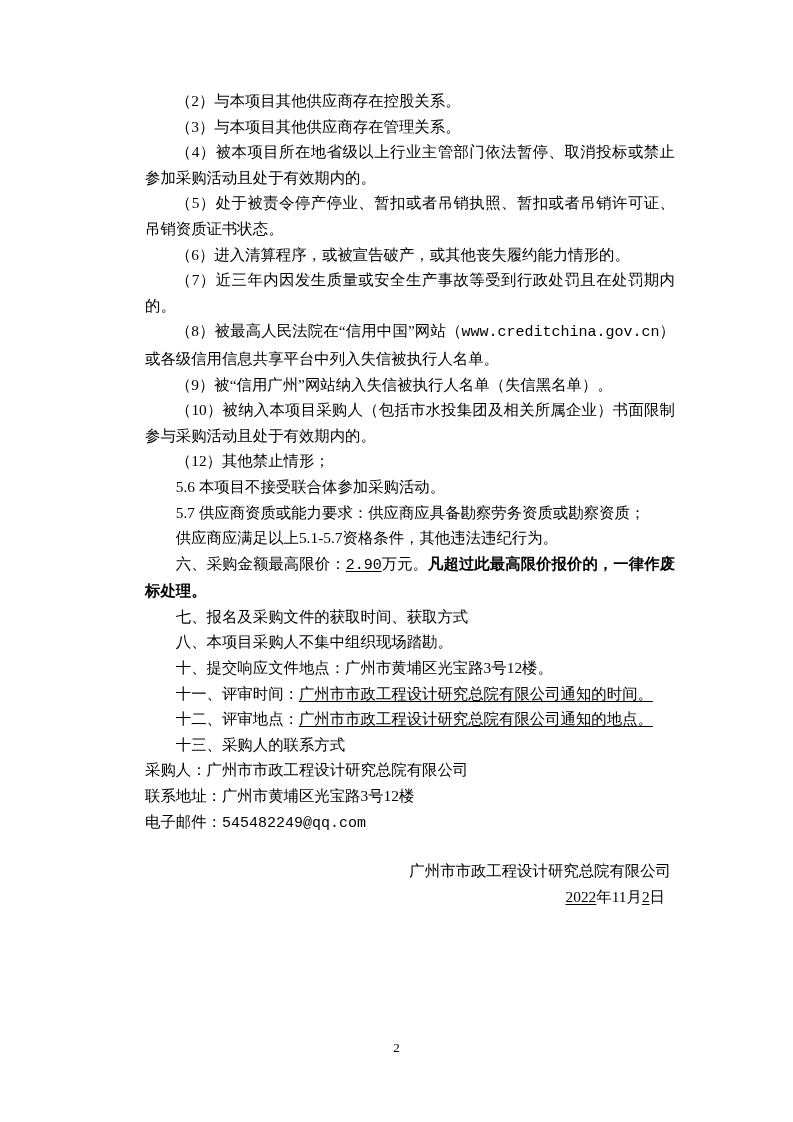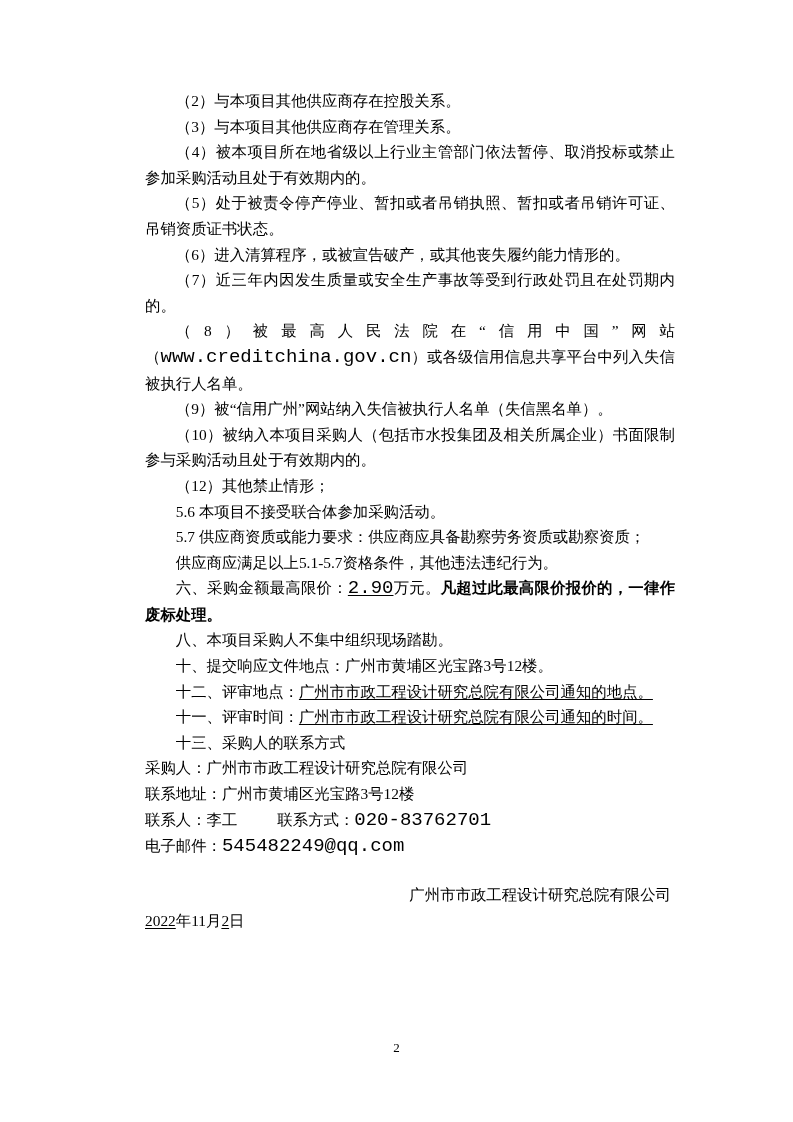--- a/index.html
+++ b/index.html
@@ -39,33 +39,33 @@
   }
   .bold {
     font-weight: bold;
   }
   .u {
     text-decoration: underline;
     text-underline-offset: 2px;
   }
   .mono {
     font-family: "Liberation Mono", "DejaVu Sans Mono", monospace;
-    font-size: 19px;
+    font-size: 15px;
   }
   .sign-block {
     margin-top: 22px;
     font-size: 15.4px;
     line-height: 26px;
   }
   .sign-line {
     text-align: right;
     padding-right: 4px;
   }
   .sign-line2 {
-    text-align: left;
+    text-align: right;
     padding-right: 10px;
   }
   .page-number {
     position: absolute;
     left: 0;
     right: 0;
     top: 1040px;
     text-align: center;
     font-size: 13px;
     font-family: "Liberation Serif", serif;
@@ -88,37 +88,37 @@
 
     <p class="p indent2">（9）被“信用广州”网站纳入失信被执行人名单（失信黑名单）。</p>
     <p class="p indent2">（10）被纳入本项目采购人（包括市水投集团及相关所属企业）书面限制参与采购活动且处于有效期内的。</p>
     <p class="p indent2">（12）其他禁止情形；</p>
     <p class="p indent2">5.6 本项目不接受联合体参加采购活动。</p>
     <p class="p indent2">5.7 供应商资质或能力要求：供应商应具备勘察劳务资质或勘察资质；</p>
     <p class="p indent2">供应商应满足以上5.1-5.7资格条件，其他违法违纪行为。</p>
 
     <p class="p indent2"><span>六、采购金额最高限价：</span><span class="u mono">2.90</span><span>万元。</span><span class="bold">凡超过此最高限价报价的，一律作废标处理。</span></p>
 
+    <p class="p indent2">七、报名及采购文件的获取时间、获取方式</p>
 
     <p class="p indent2">八、本项目采购人不集中组织现场踏勘。</p>
 
 
     <p class="p indent2">十、提交响应文件地点：广州市黄埔区光宝路3号12楼。</p>
 
+    <p class="p indent2"><span>十一、评审时间：</span><span class="u">广州市市政工程设计研究总院有限公司通知的时间。</span></p>
+
     <p class="p indent2"><span>十二、评审地点：</span><span class="u">广州市市政工程设计研究总院有限公司通知的地点。</span></p>
-
-    <p class="p indent2"><span>十一、评审时间：</span><span class="u">广州市市政工程设计研究总院有限公司通知的时间。</span></p>
 
     <p class="p indent2">十三、采购人的联系方式</p>
 
     <p class="p noindent"><span>采购人：</span><span>广州市市政工程设计研究总院有限公司</span></p>
 
     <p class="p noindent"><span>联系地址：</span><span>广州市黄埔区光宝路3号12楼</span></p>
 
-    <p class="p noindent"><span>联系人：</span><span>李工</span><span style="display:inline-block;width:40px;"></span><span>联系方式：</span><span class="mono">020-83762701</span></p>
 
     <p class="p noindent"><span>电子邮件：</span><span class="mono">545482249@qq.com</span></p>
 
     <div class="sign-block">
       <div class="sign-line">广州市市政工程设计研究总院有限公司</div>
       <div class="sign-line2"><span class="u">2022</span><span>年</span><span>11</span><span>月</span><span class="u">2</span><span>日</span></div>
     </div>
 
   </div>
 

